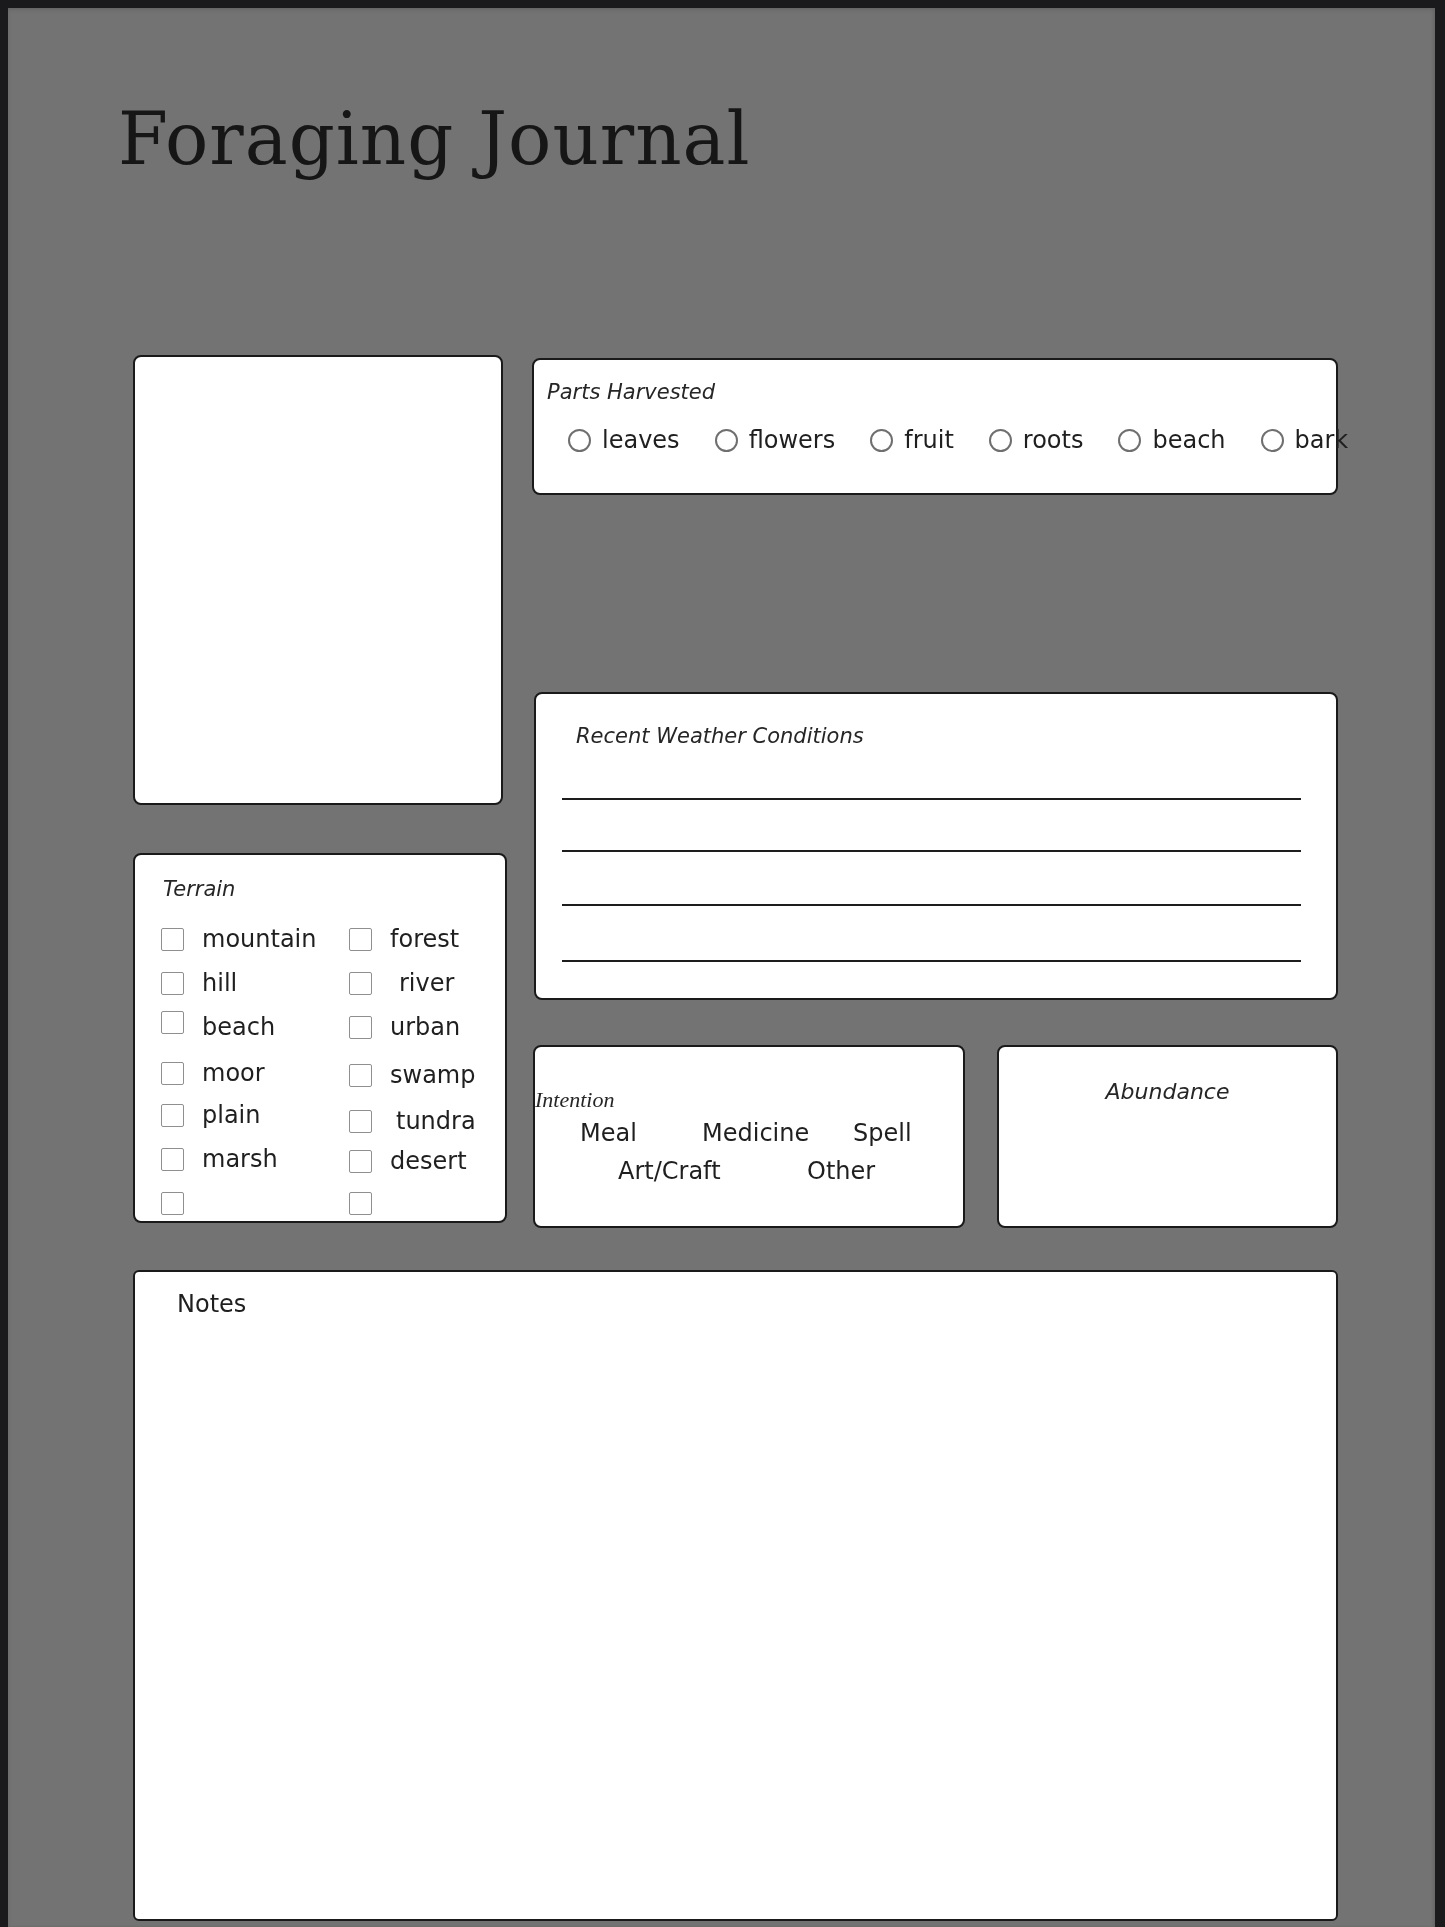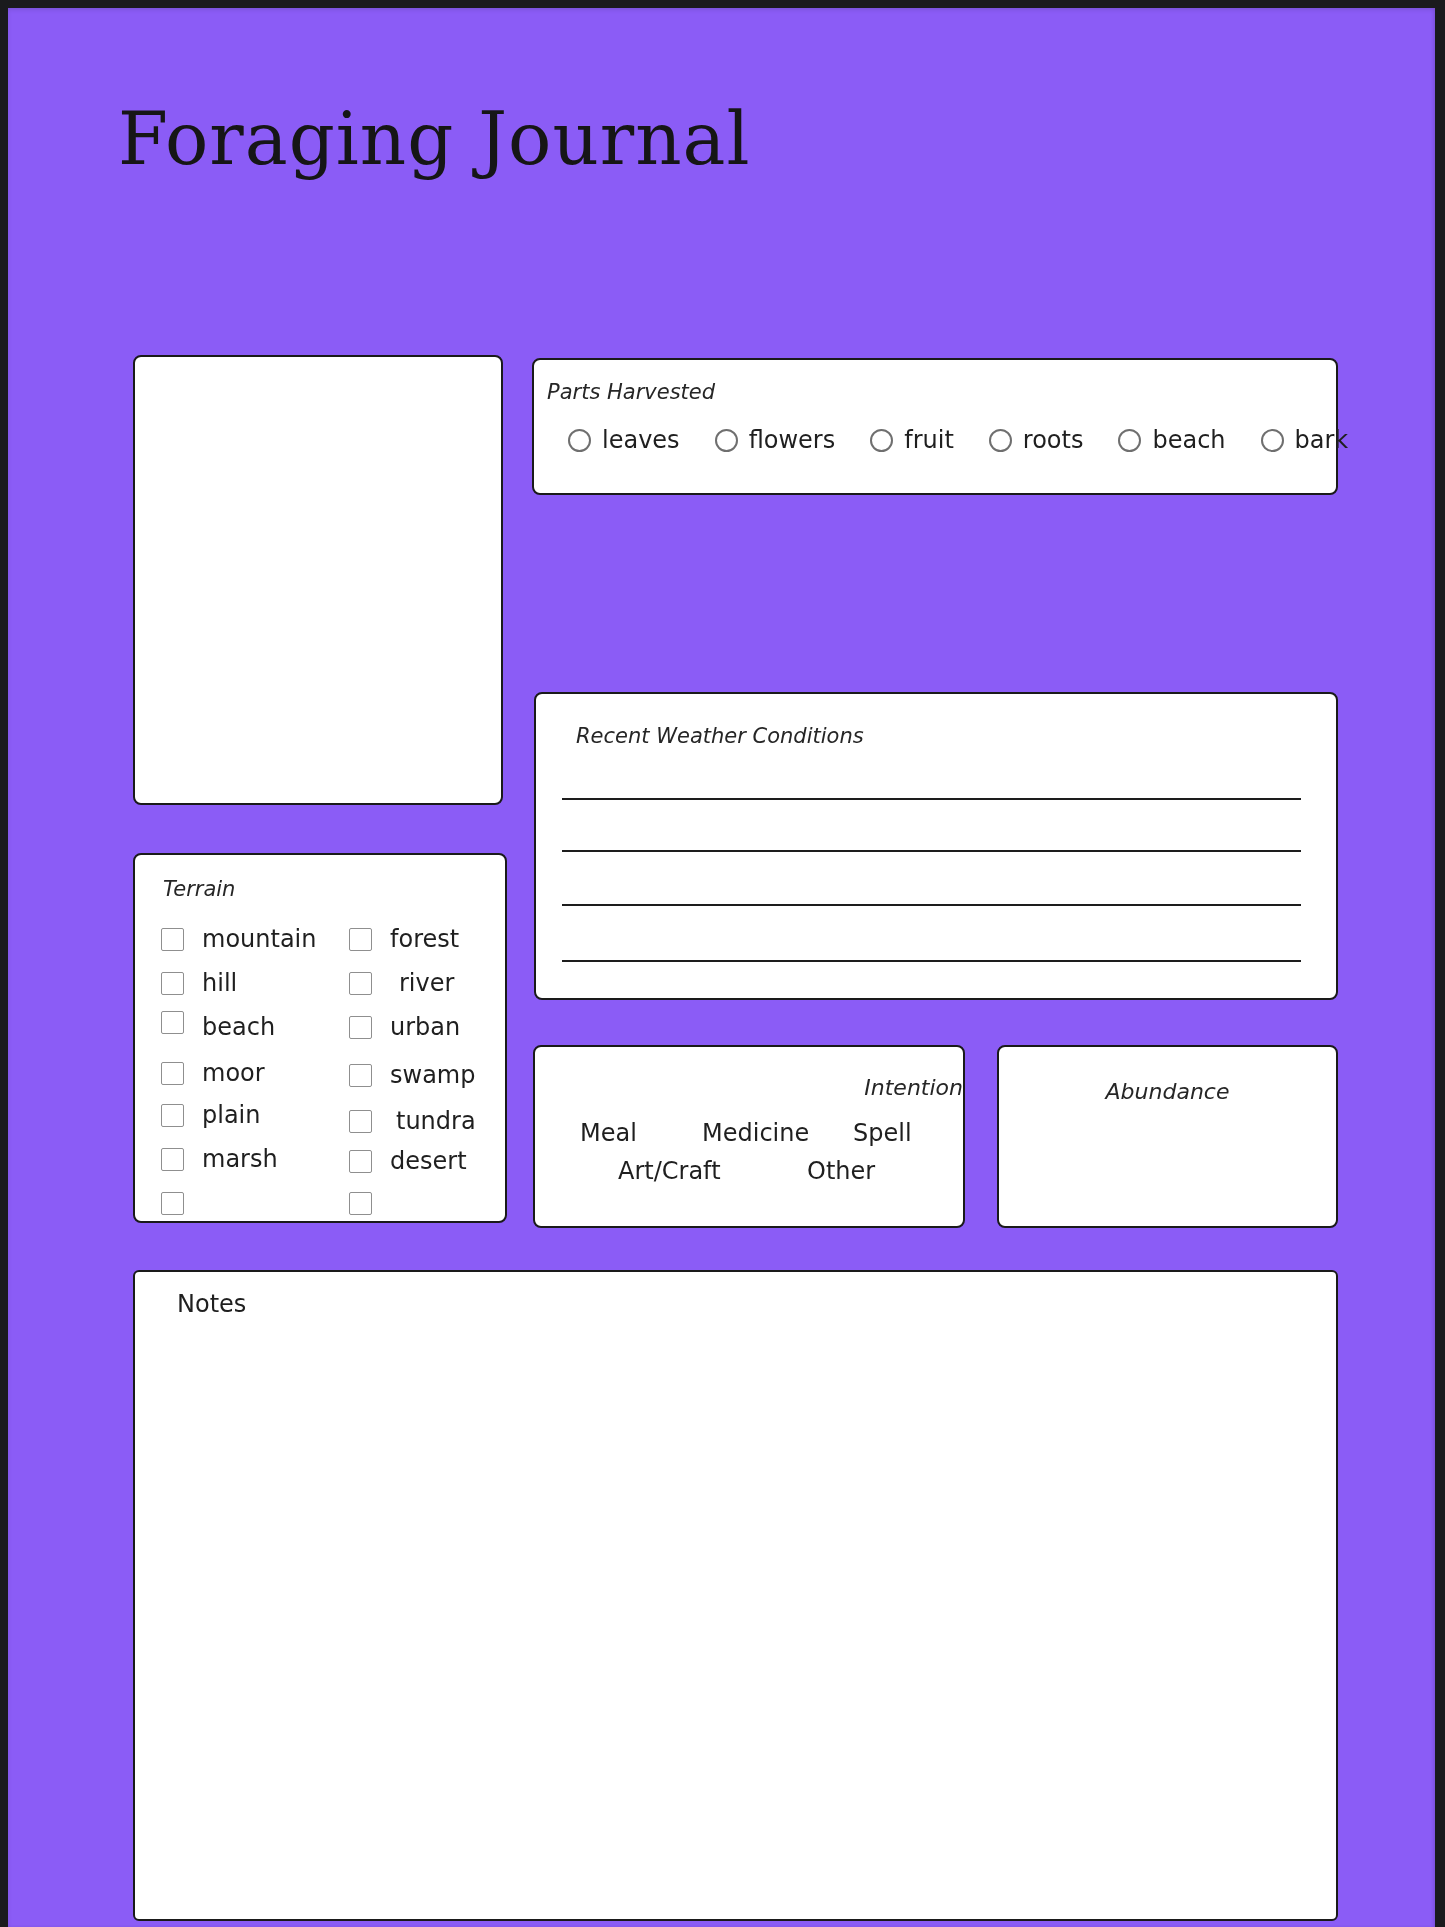--- a/index.html
+++ b/index.html
@@ -7,21 +7,21 @@
     --border:#1a1a1a;
     --control:#8f8f8f;
     --text:#1f1f1f;
   }
   *{margin:0;padding:0;box-sizing:border-box;}
   html,body{width:1445px;height:1927px;}
   body{font-family:"DejaVu Sans","Liberation Sans",sans-serif;color:var(--text);background:var(--frame);overflow:hidden;}
   .screen{position:relative;width:1445px;height:1927px;background:var(--frame);}
   .page{
     position:absolute;left:8px;top:8px;right:10px;bottom:0;
-    background:#8b5cf6;
+    background:#737373;
     box-shadow:inset 0 2px 4px rgba(0,0,0,0.10), inset -2px 0 3px rgba(0,0,0,0.06);
   }
   .title{
     position:absolute;left:110px;top:92px;
     font-family:"DejaVu Serif","Liberation Serif",serif;
     font-size:72px;font-weight:400;color:#161616;letter-spacing:1px;line-height:1.1;
   }
   .box{
     position:absolute;background:#fff;
     border:2.5px solid var(--border);border-radius:8px;
@@ -63,21 +63,21 @@
   
   .t-col1 .t-row:nth-child(3) .checkbox{transform:translateY(-5px);}
   .t-col1 .t-row:nth-child(4){transform:translateY(2px);}
   .t-col2 .t-row:nth-child(2) .t-label{margin-left:27px;}
   .t-col2 .t-row:nth-child(4){transform:translateY(4px);}
   .t-col2 .t-row:nth-child(5){transform:translateY(6px);}
   .t-col2 .t-row:nth-child(5) .t-label{margin-left:24px;}
   .t-col2 .t-row:nth-child(6){transform:translateY(2px);}
   
   .intention-box{left:525px;top:1037px;width:432px;height:183px;}
-  .intention-box .field-label{position:absolute;left:0;width:100%;text-align:right;top:28px;font-size:22px;}
+  .intention-box .field-label{position:absolute;left:0;width:100%;text-align:left;top:40px;font-size:22px;font-family:Liberation Serif, serif;}
   .i-row{position:absolute;left:0;width:100%;font-size:24px;}
   .i-row1{top:72px;}
   .i-row2{top:110px;}
   .i-opt{position:absolute;white-space:nowrap;}
   .i-row1 .i-opt:nth-child(1){left:45px;}
   .i-row1 .i-opt:nth-child(2){left:167px;}
   .i-row1 .i-opt:nth-child(3){left:318px;}
   .i-row2 .i-opt:nth-child(1){left:83px;}
   .i-row2 .i-opt:nth-child(2){left:272px;}
   

